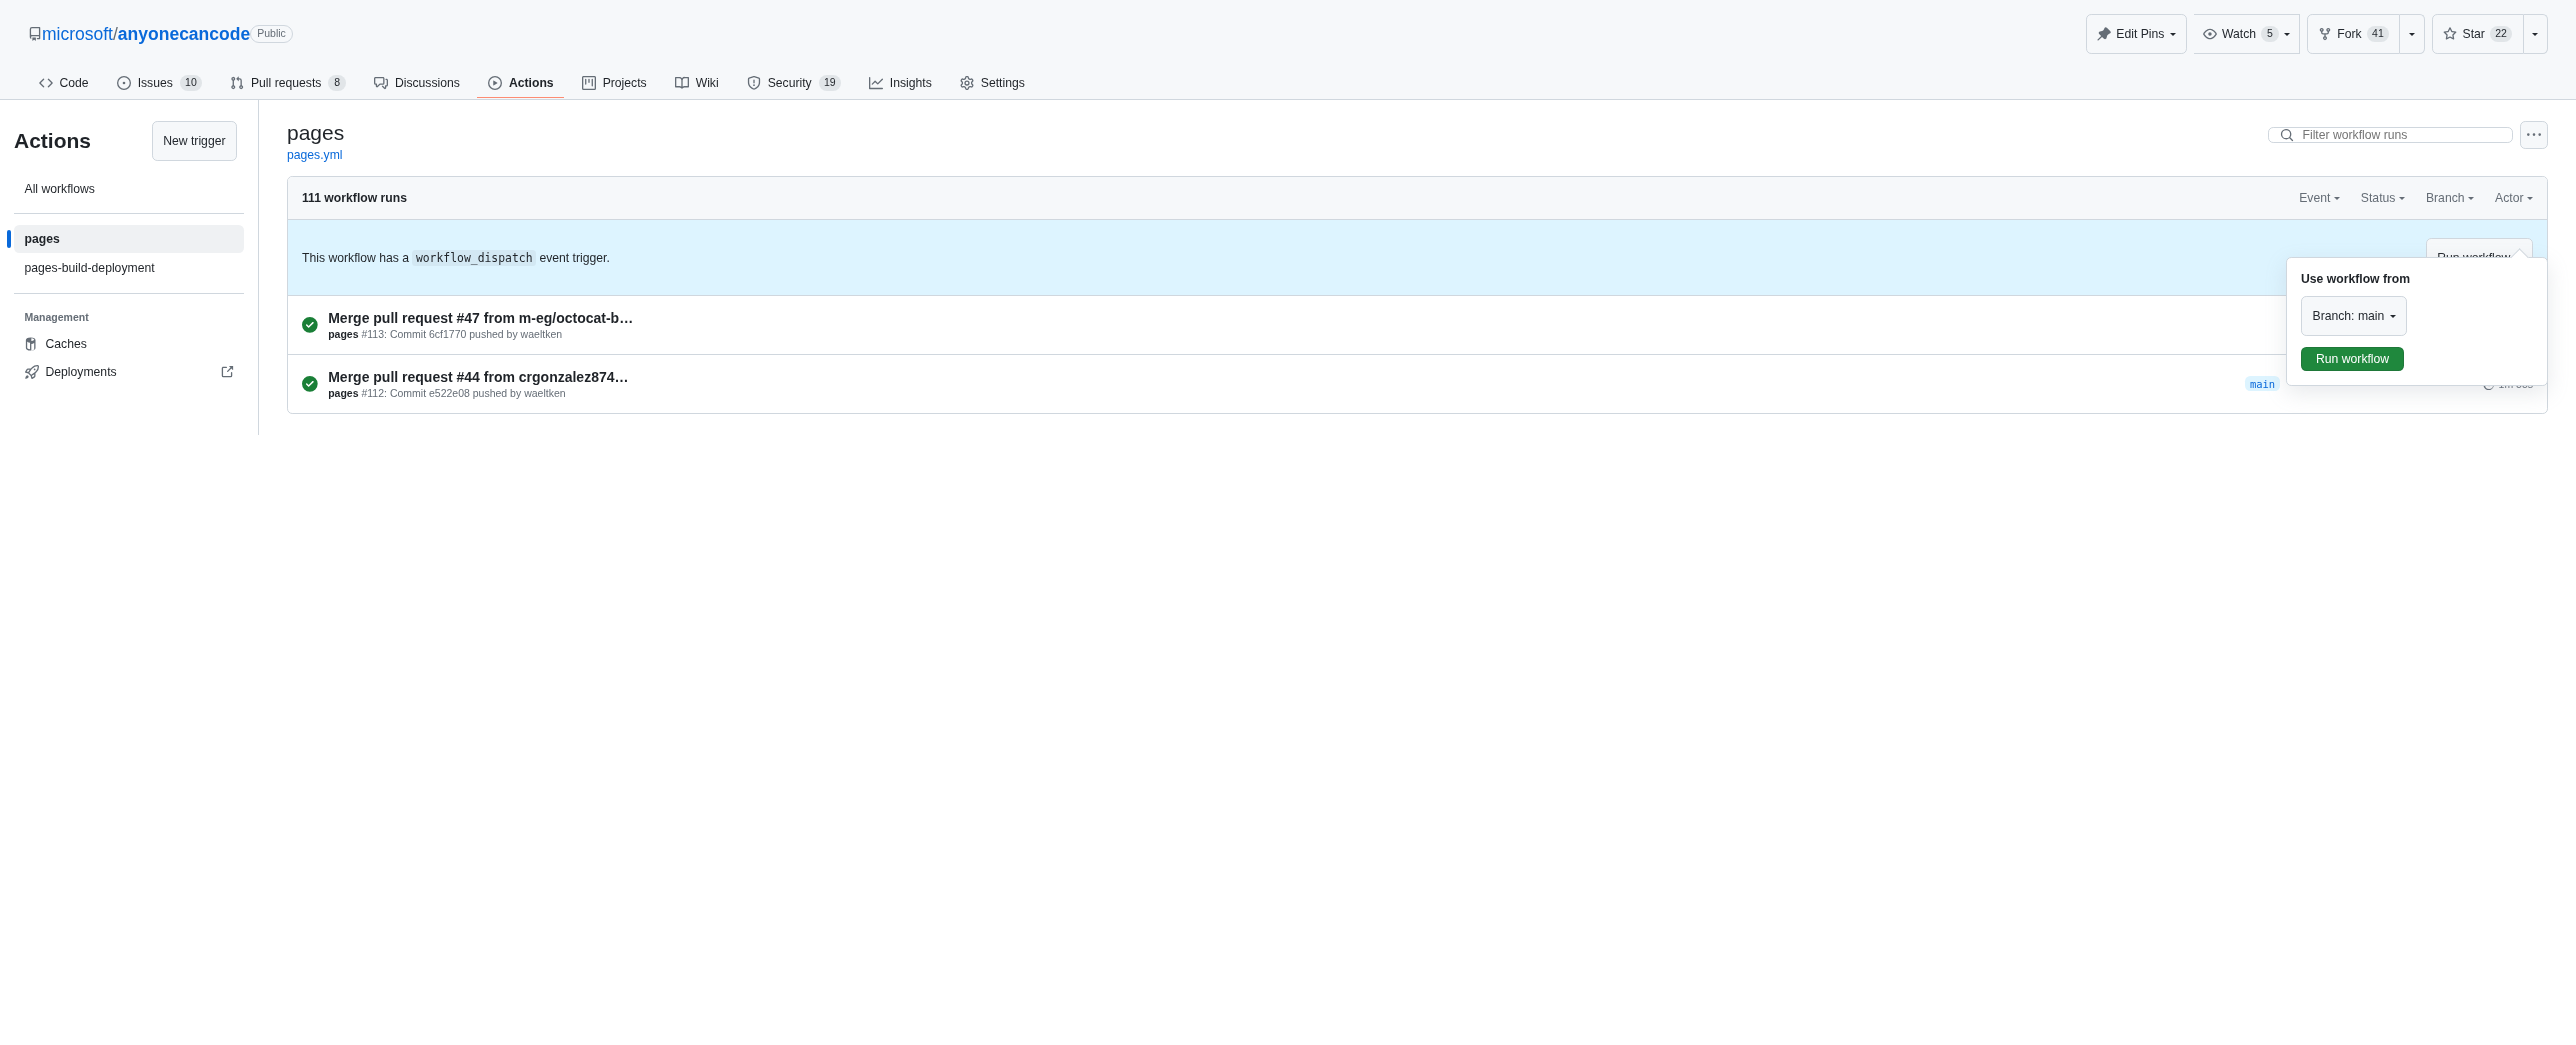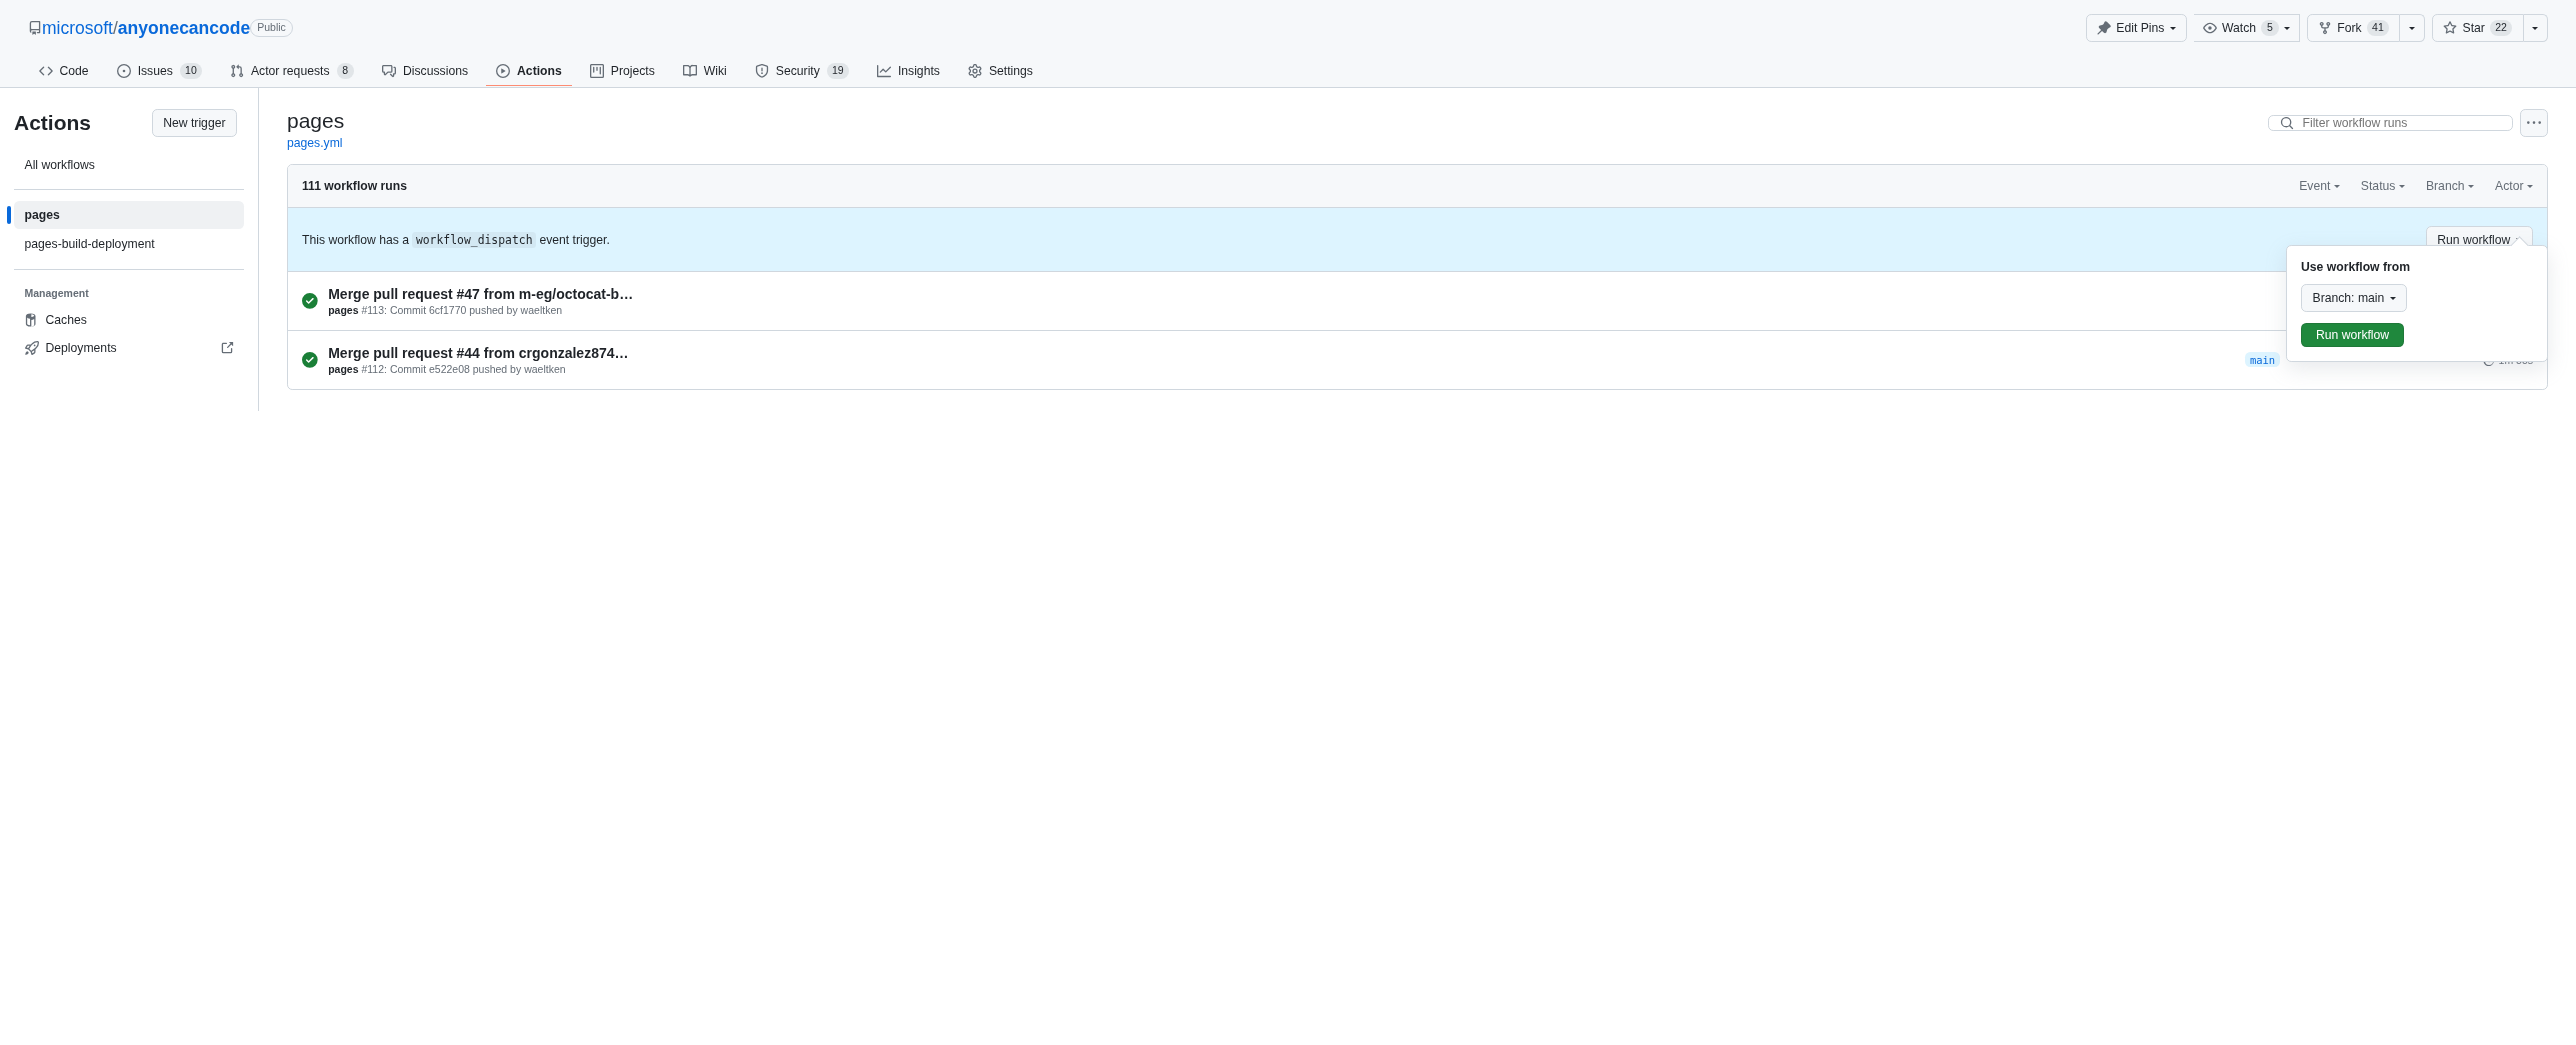--- a/index.html
+++ b/index.html
@@ -46,21 +46,21 @@
     align-items: center;
     gap: 5.2px;
     background: #f6f8fa;
     border: 0.9px solid #d0d7de;
     border-radius: 5.2px;
     padding: 4.4px 10.5px;
     font-size: 12.2px;
     font-weight: 500;
     color: #24292f;
     cursor: pointer;
-    height: 28px;
+    height: 40px;
   }
   .btn-group { display: flex; }
   .btn-group .btn:first-child { border-top-right-radius: 0; border-bottom-right-radius: 0; }
   .btn-group .btn:last-child  { border-top-left-radius: 0; border-bottom-left-radius: 0; border-left: 0; padding: 4.4px 8.7px;}
   .counter {
     background: rgba(175,184,193,0.3);
     border-radius: 2em;
     padding: 0 5.2px;
     font-size: 10.5px;
     font-weight: 500;
@@ -306,21 +306,21 @@
           <path d="M8 9.5a1.5 1.5 0 1 0 0-3 1.5 1.5 0 0 0 0 3Z"></path>
           <path d="M8 0a8 8 0 1 1 0 16A8 8 0 0 1 8 0ZM1.5 8a6.5 6.5 0 1 0 13 0 6.5 6.5 0 0 0-13 0Z"></path>
         </svg>
         <span>Issues</span>
         <span class="counter">10</span>
       </a>
     <a class="tab">
         <svg width="14" height="14" viewBox="0 0 16 16">
           <path d="M1.5 3.25a2.25 2.25 0 1 1 3 2.122v5.256a2.251 2.251 0 1 1-1.5 0V5.372A2.25 2.25 0 0 1 1.5 3.25Zm5.677-.177L9.573.677A.25.25 0 0 1 10 .854V2.5h1A2.5 2.5 0 0 1 13.5 5v5.628a2.251 2.251 0 1 1-1.5 0V5a1 1 0 0 0-1-1h-1v1.646a.25.25 0 0 1-.427.177L7.177 3.427a.25.25 0 0 1 0-.354ZM3.75 2.5a.75.75 0 1 0 0 1.5.75.75 0 0 0 0-1.5Zm0 9.5a.75.75 0 1 0 0 1.5.75.75 0 0 0 0-1.5Zm8.25.75a.75.75 0 1 0 1.5 0 .75.75 0 0 0-1.5 0Z"></path>
         </svg>
-        <span>Actor requests</span>
+        <span>Pull requests</span>
         <span class="counter">8</span>
       </a>
     <a class="tab">
         <svg width="14" height="14" viewBox="0 0 16 16">
           <path d="M1.75 1h8.5c.966 0 1.75.784 1.75 1.75v5.5A1.75 1.75 0 0 1 10.25 10H7.061l-2.574 2.573A1.458 1.458 0 0 1 2 11.543V10h-.25A1.75 1.75 0 0 1 0 8.25v-5.5C0 1.784.784 1 1.75 1ZM1.5 2.75v5.5c0 .138.112.25.25.25h1a.75.75 0 0 1 .75.75v2.19l2.72-2.72a.749.749 0 0 1 .53-.22h3.5a.25.25 0 0 0 .25-.25v-5.5a.25.25 0 0 0-.25-.25h-8.5a.25.25 0 0 0-.25.25Zm13 2a.25.25 0 0 0-.25-.25h-.5a.75.75 0 0 1 0-1.5h.5c.966 0 1.75.784 1.75 1.75v5.5A1.75 1.75 0 0 1 14.25 12H14v1.543a1.458 1.458 0 0 1-2.487 1.03L9.22 12.28a.749.749 0 0 1 .326-1.275.749.749 0 0 1 .734.215l2.22 2.22v-2.19a.75.75 0 0 1 .75-.75h1a.25.25 0 0 0 .25-.25Z"></path>
         </svg>
         <span>Discussions</span>
       </a>
     <a class="tab active">
         <svg width="14" height="14" viewBox="0 0 16 16">

